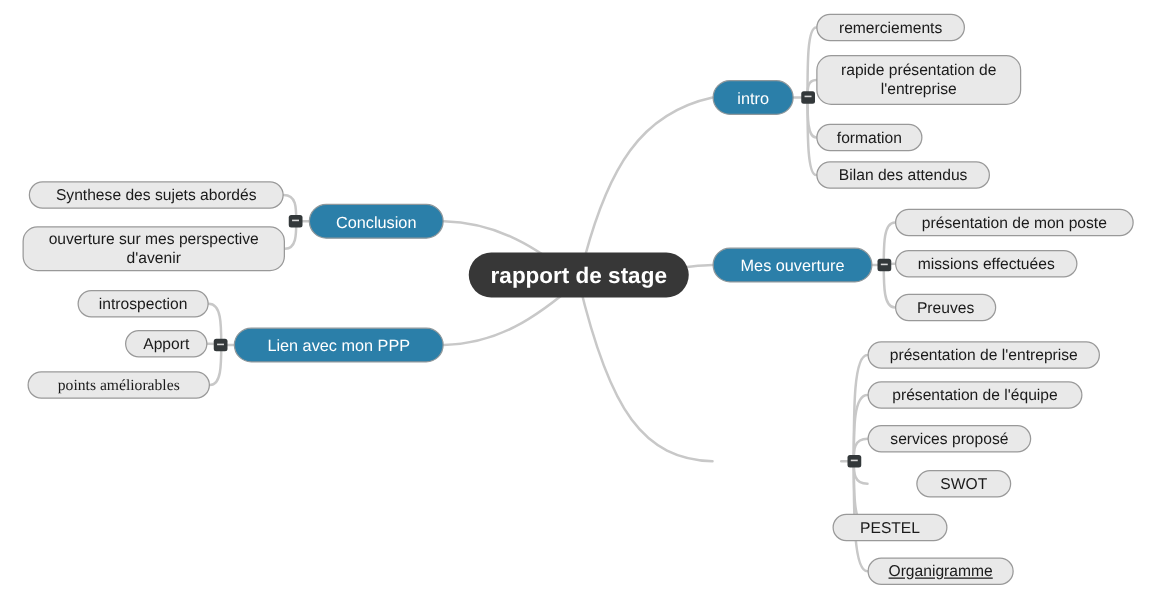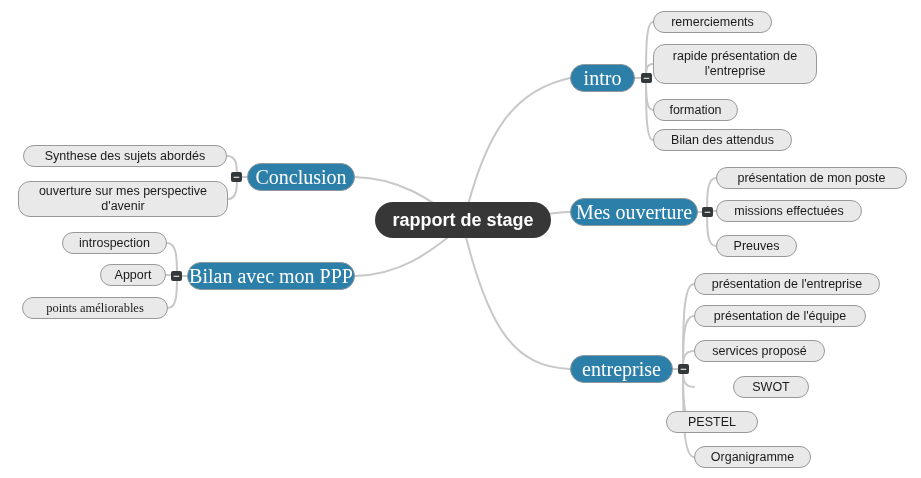--- a/index.html
+++ b/index.html
@@ -14,21 +14,21 @@
     position:absolute;display:flex;align-items:center;justify-content:center;
     box-sizing:border-box;text-align:center;cursor:pointer;white-space:nowrap;
   }
   .root-node{
     background:var(--root-fill,#373737);color:var(--root-text,#fff);
     border-radius:23px;font-size:18px;font-weight:bold;
   }
   .branch-node{
     background:var(--branch-fill,#2b7fa9);color:var(--branch-text,#fff);
     border:1.5px solid var(--branch-border,#8f989c);
-    border-radius:14px;font-size:20px;font-family:Liberation Serif, serif;
+    border-radius:14px;font-size:13px;
   }
   .child-node{
     background:var(--child-fill,#e9e9e9);color:var(--child-text,#1a1a1a);
     border:1.5px solid var(--child-border,#999);
     border-radius:12px;font-size:12.5px;line-height:15px;
   }
   .child-node.wrap{white-space:normal;}
   .collapse{
     position:absolute;width:11px;height:10px;box-sizing:border-box;
     background:var(--collapse-fill,#33383a);border-radius:2px;cursor:pointer;
@@ -94,39 +94,38 @@
   <div class="node child-node" style="left:653px;top:129px;width:139px;height:22px;">Bilan des attendus</div>
 
   <div class="node branch-node" style="left:570px;top:198px;width:128px;height:28px;">Mes ouverture</div>
   <div class="collapse" style="left:702px;top:207px;">
     <span>−</span>
   </div>
   <div class="node child-node" style="left:716px;top:167px;width:191px;height:22px;">présentation de mon poste</div>
   <div class="node child-node" style="left:716px;top:200px;width:146px;height:22px;">missions effectuées</div>
   <div class="node child-node" style="left:716px;top:235px;width:81px;height:22px;">Preuves</div>
 
-  <div class="node branch-node" style="left:570px;top:355px;width:103px;height:28px;">entreprise</div>
   <div class="collapse" style="left:678px;top:364px;">
     <span>−</span>
   </div>
   <div class="node child-node" style="left:694px;top:273px;width:186px;height:22px;">présentation de l'entreprise</div>
   <div class="node child-node" style="left:694px;top:305px;width:172px;height:22px;">présentation de l'équipe</div>
   <div class="node child-node" style="left:694px;top:340px;width:131px;height:22px;">services proposé</div>
   <div class="node child-node" style="left:733px;top:376px;width:76px;height:22px;">SWOT</div>
   <div class="node child-node" style="left:666px;top:411px;width:92px;height:22px;">PESTEL</div>
-  <div class="node child-node" style="left:694px;top:446px;width:117px;height:22px;">Organigramme</div>
+  <div class="node child-node" style="left:694px;top:446px;width:117px;height:22px;text-decoration:underline;">Organigramme</div>
 
   <div class="node branch-node" style="left:247px;top:163px;width:108px;height:28px;text-align:right;">Conclusion</div>
   <div class="collapse" style="left:231px;top:172px;">
     <span>−</span>
   </div>
   <div class="node child-node" style="left:23px;top:145px;width:204px;height:22px;">Synthese des sujets abordés</div>
   <div class="node child-node wrap" style="left:18px;top:181px;width:210px;height:36px;">ouverture sur mes perspective d'avenir</div>
 
-  <div class="node branch-node" style="left:187px;top:262px;width:168px;height:28px;">Bilan avec mon PPP</div>
+  <div class="node branch-node" style="left:187px;top:262px;width:168px;height:28px;">Lien avec mon PPP</div>
   <div class="collapse" style="left:171px;top:271px;">
     <span>−</span>
   </div>
   <div class="node child-node" style="left:62px;top:232px;width:105px;height:22px;">introspection</div>
   <div class="node child-node" style="left:100px;top:264px;width:66px;height:22px;">Apport</div>
   <div class="node child-node" style="left:22px;top:297px;width:146px;height:22px;font-family:Liberation Serif, serif;">points améliorables</div>
 
 </div>
 
 </body></html>

